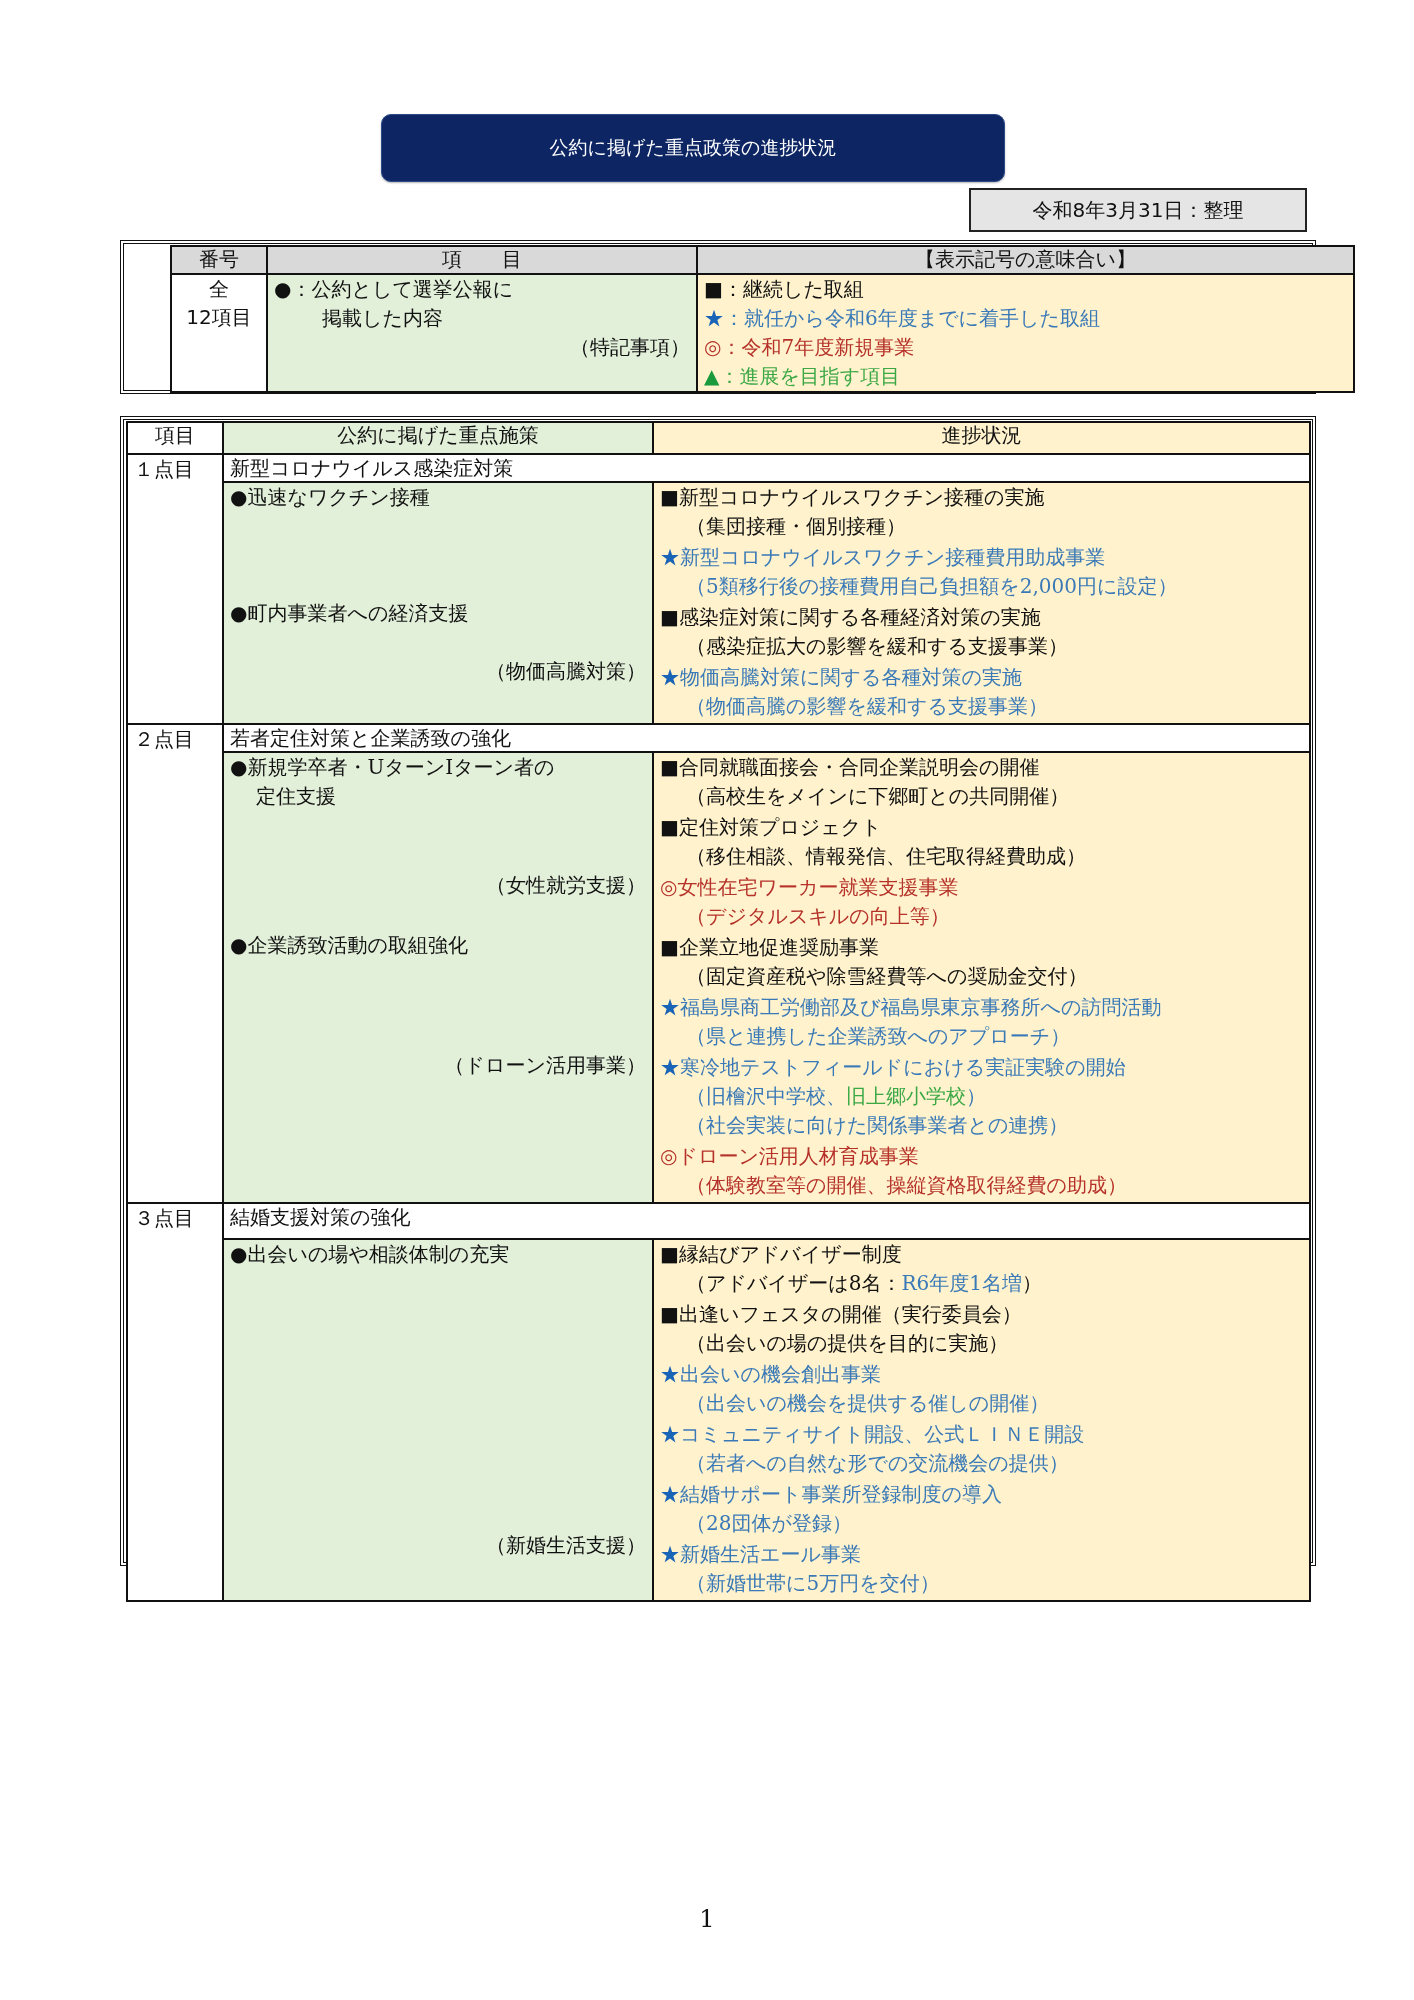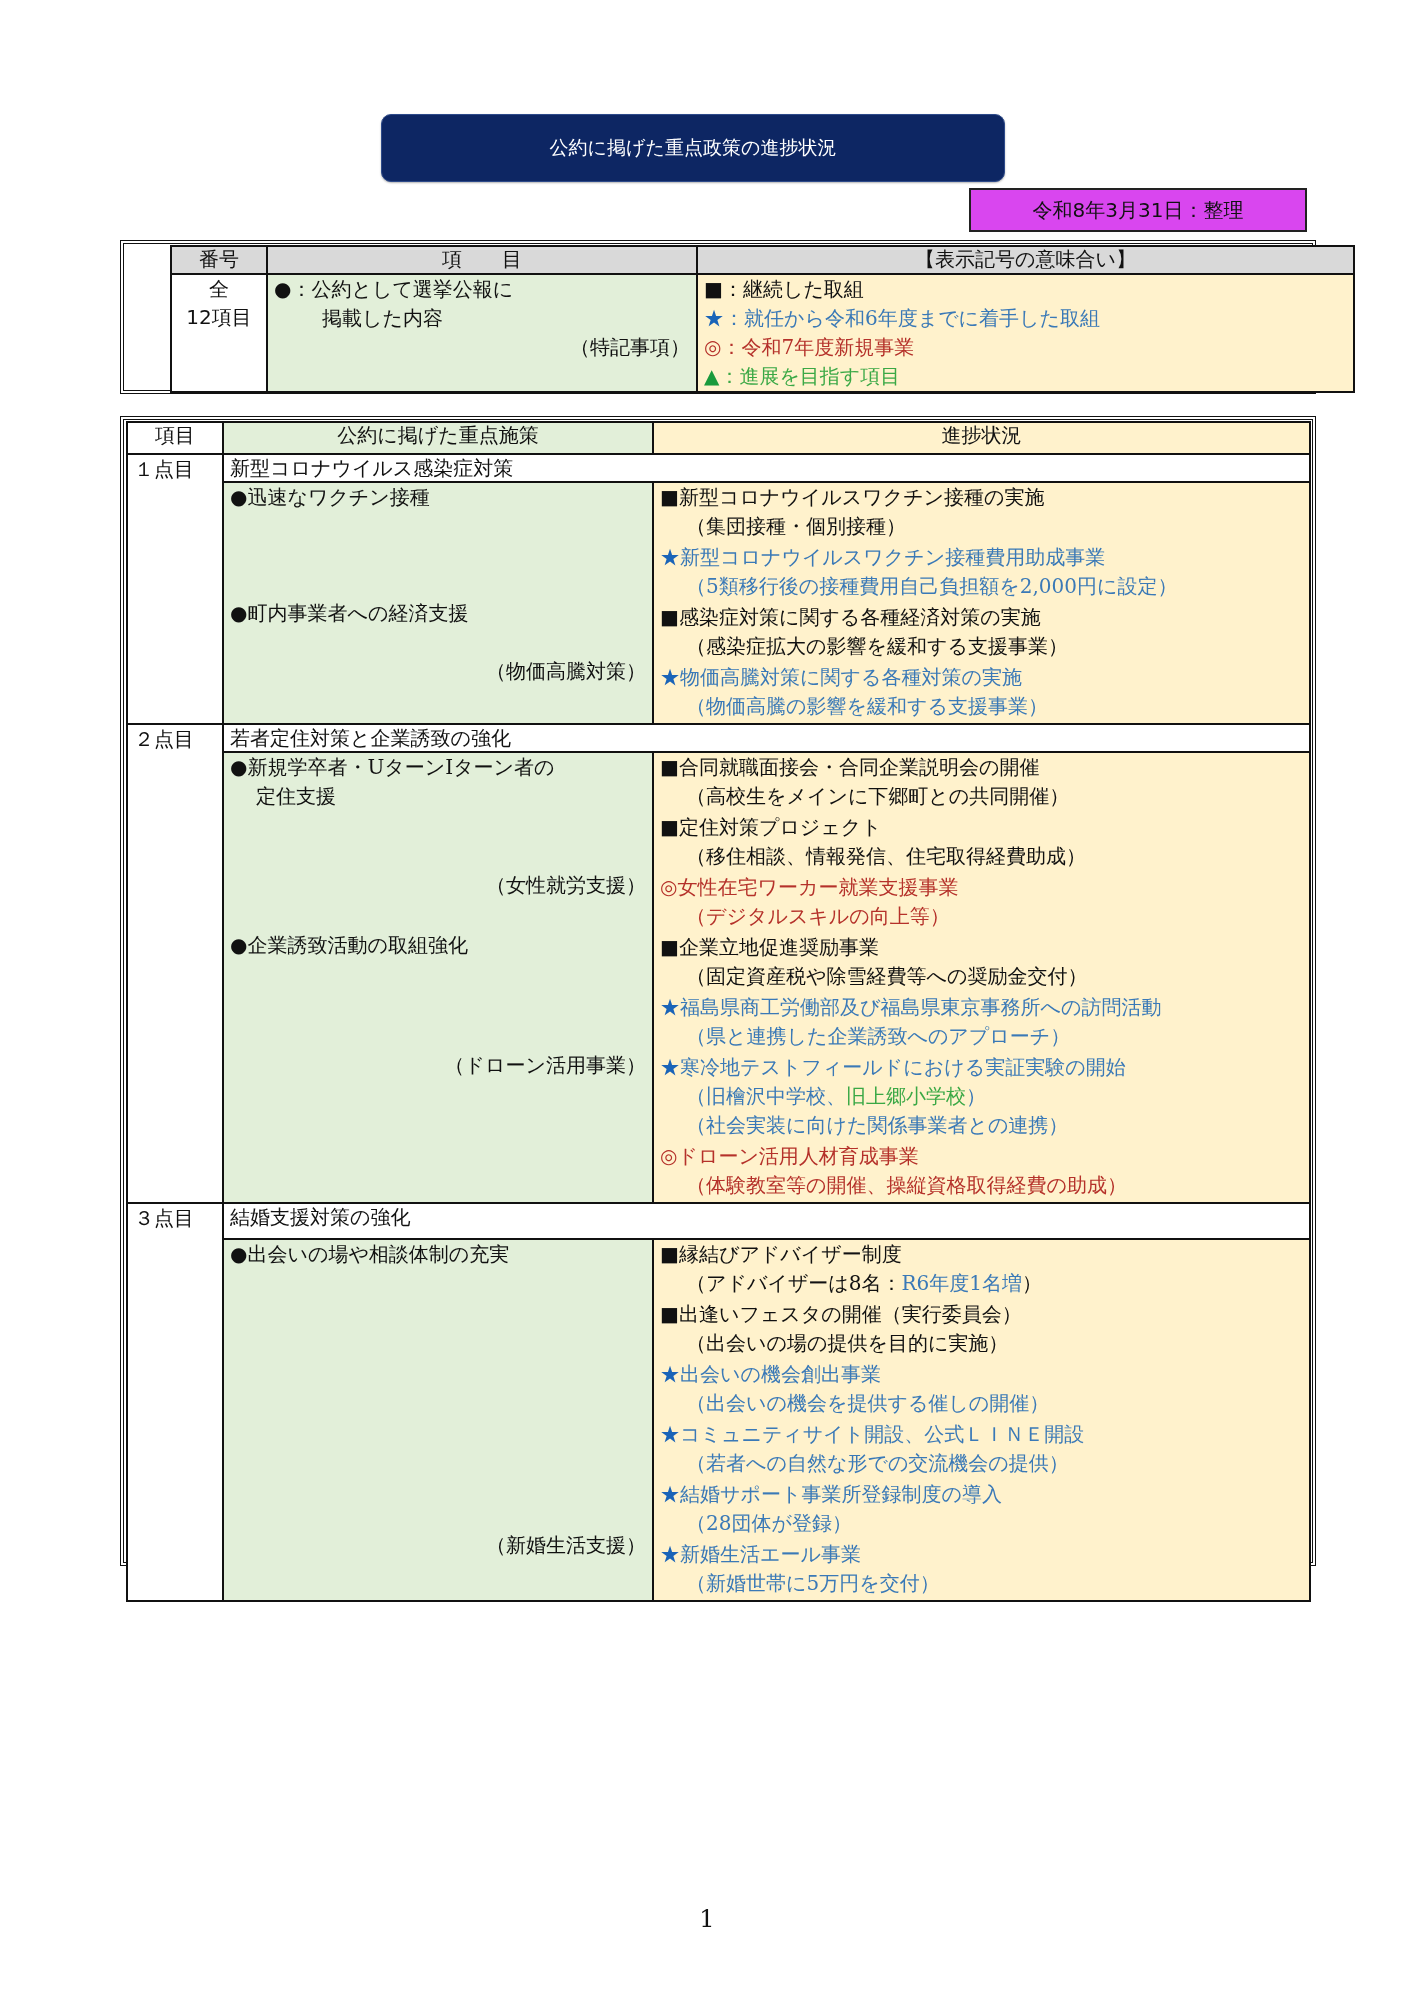--- a/index.html
+++ b/index.html
@@ -1,18 +1,18 @@
 <!DOCTYPE html>
 <html><head>
 <meta charset="utf-8">
 <style>
   html, body { margin:0; padding:0; background:#ffffff; }
   body { width:1414px; height:2000px; position:relative; font-family:"DejaVu Serif","Liberation Serif",serif; color:#111; }
   .title-box { position:absolute; left:381px; top:114px; width:622px; height:66px; background:#0d2663; border-radius:10px; border:1px solid #2d4a8a; box-shadow:0 1px 2px rgba(0,0,0,0.3); display:flex; align-items:center; justify-content:center; color:#fff; font-family:"DejaVu Sans","Liberation Sans",sans-serif; font-size:19px; letter-spacing:0px; }
-  .date-box { position:absolute; left:969px; top:188px; width:338px; height:44px; background:#d946ef; border:2px solid #222; box-sizing:border-box; display:flex; align-items:center; justify-content:center; font-family:"DejaVu Sans","Liberation Sans",sans-serif; font-size:20px; }
+  .date-box { position:absolute; left:969px; top:188px; width:338px; height:44px; background:#e5e5e5; border:2px solid #222; box-sizing:border-box; display:flex; align-items:center; justify-content:center; font-family:"DejaVu Sans","Liberation Sans",sans-serif; font-size:20px; }
   table { border-collapse:collapse; position:absolute; left:123px; width:1190px; font-size:20px; }
   .outer { position:absolute; border:4px double #111; box-sizing:border-box; }
   td, th { border:2px solid #111; padding:0 6px; vertical-align:top; line-height:29px; }
   th { background:#d9d9d9; font-weight:normal; font-family:"DejaVu Sans","Liberation Sans",sans-serif; text-align:center; }
   .sans { font-family:"DejaVu Sans","Liberation Sans",sans-serif; }
   .green { background:#e2efd9; }
   .cream { background:#fff2cc; }
   .white { background:#fff; }
   .right { text-align:right;font-family:Liberation Serif, serif; }
   .c-black { color:#111; }

